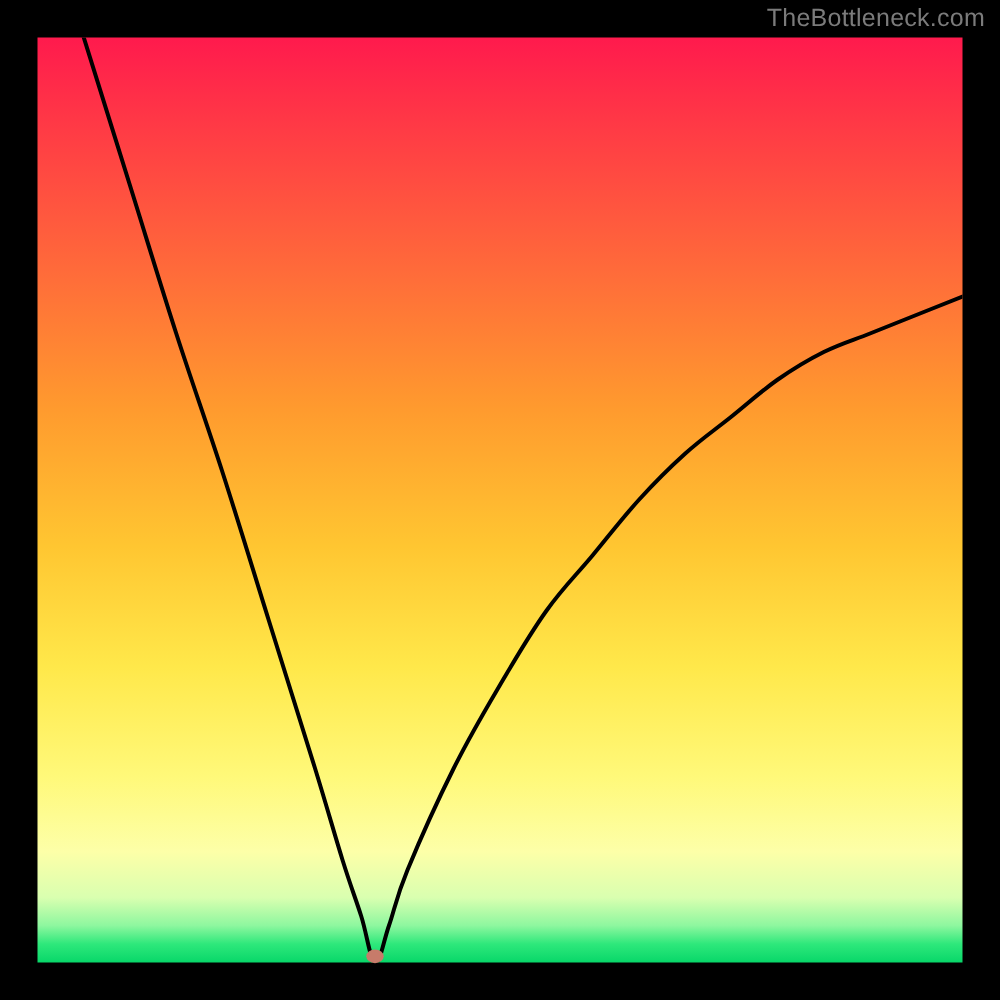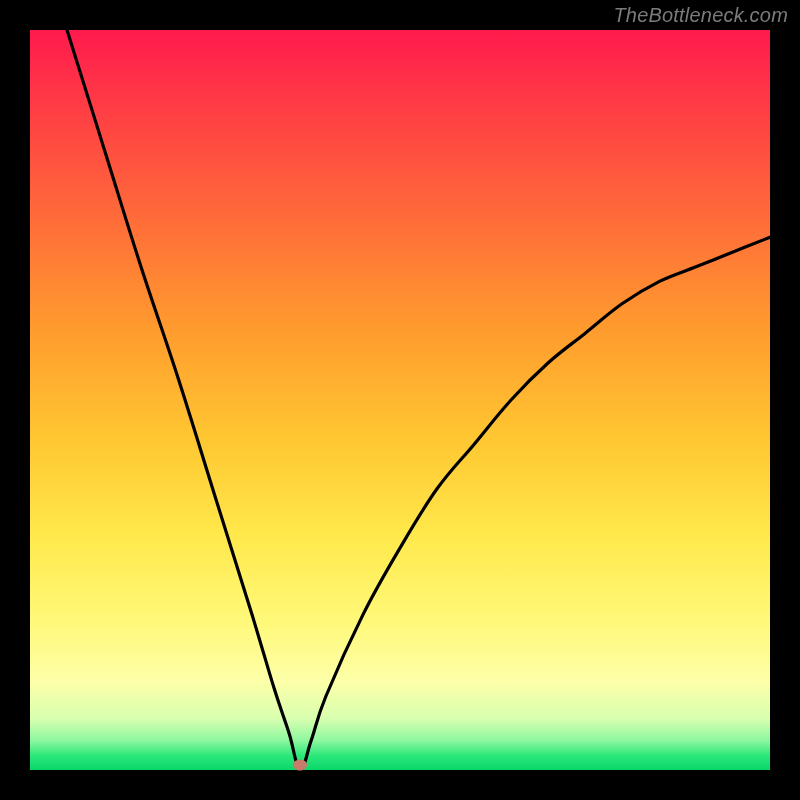--- a/index.html
+++ b/index.html
@@ -11,21 +11,20 @@
     overflow: hidden;
     font-family: Arial, Helvetica, sans-serif;
   }
   .frame {
     position: absolute;
     top: 0;
     left: 0;
     width: 800px;
     height: 800px;
     background: #000;
-    font-style: italic;
   }
   .plot-area {
     position: absolute;
     top: 30px;
     left: 30px;
     width: 740px;
     height: 740px;
     
     background: linear-gradient(to bottom,
       #ff1a4d 0%,

